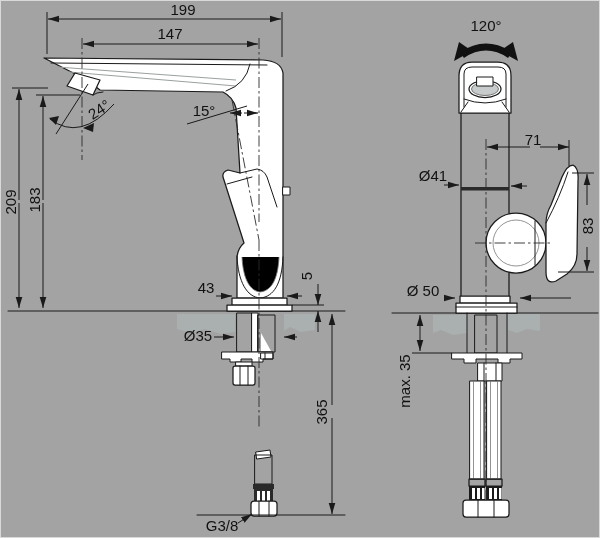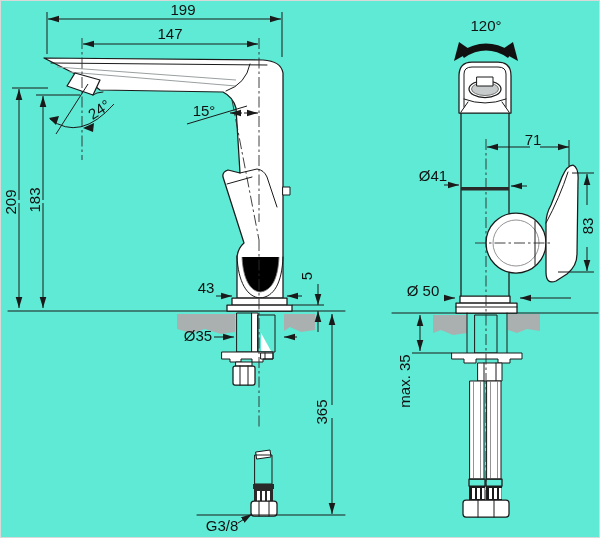--- a/index.html
+++ b/index.html
@@ -1,16 +1,16 @@
 <!DOCTYPE html>
 <html><head>
 <meta charset="utf-8">
 <style>
   html,body{margin:0;padding:0;background:#fff;}
-  .stage{position:relative;width:600px;height:538px;background:#5eead4;box-shadow:inset 0 0 0 1px #d9d9d9;overflow:hidden;}
+  .stage{position:relative;width:600px;height:538px;background:#a3a3a3;box-shadow:inset 0 0 0 1px #d9d9d9;overflow:hidden;}
   svg{position:absolute;inset:0;}
   .ln{stroke:#1a1a1a;fill:none;stroke-width:1.25;stroke-linejoin:round;stroke-linecap:round;}
   .fw{fill:#ffffff;}
   .thin{stroke-width:1;}
   .gray{stroke:#9aa0a0;}
   .faint{stroke:#777;stroke-width:.8;}
   .dim{stroke:#1a1a1a;stroke-width:1;fill:none;}
   .cl{stroke:#2a2a2a;stroke-width:.9;fill:none;stroke-dasharray:11 3 2.5 3;}
   text{font-family:"Liberation Sans","DejaVu Sans",sans-serif;font-size:15px;fill:#111;}
 </style>

